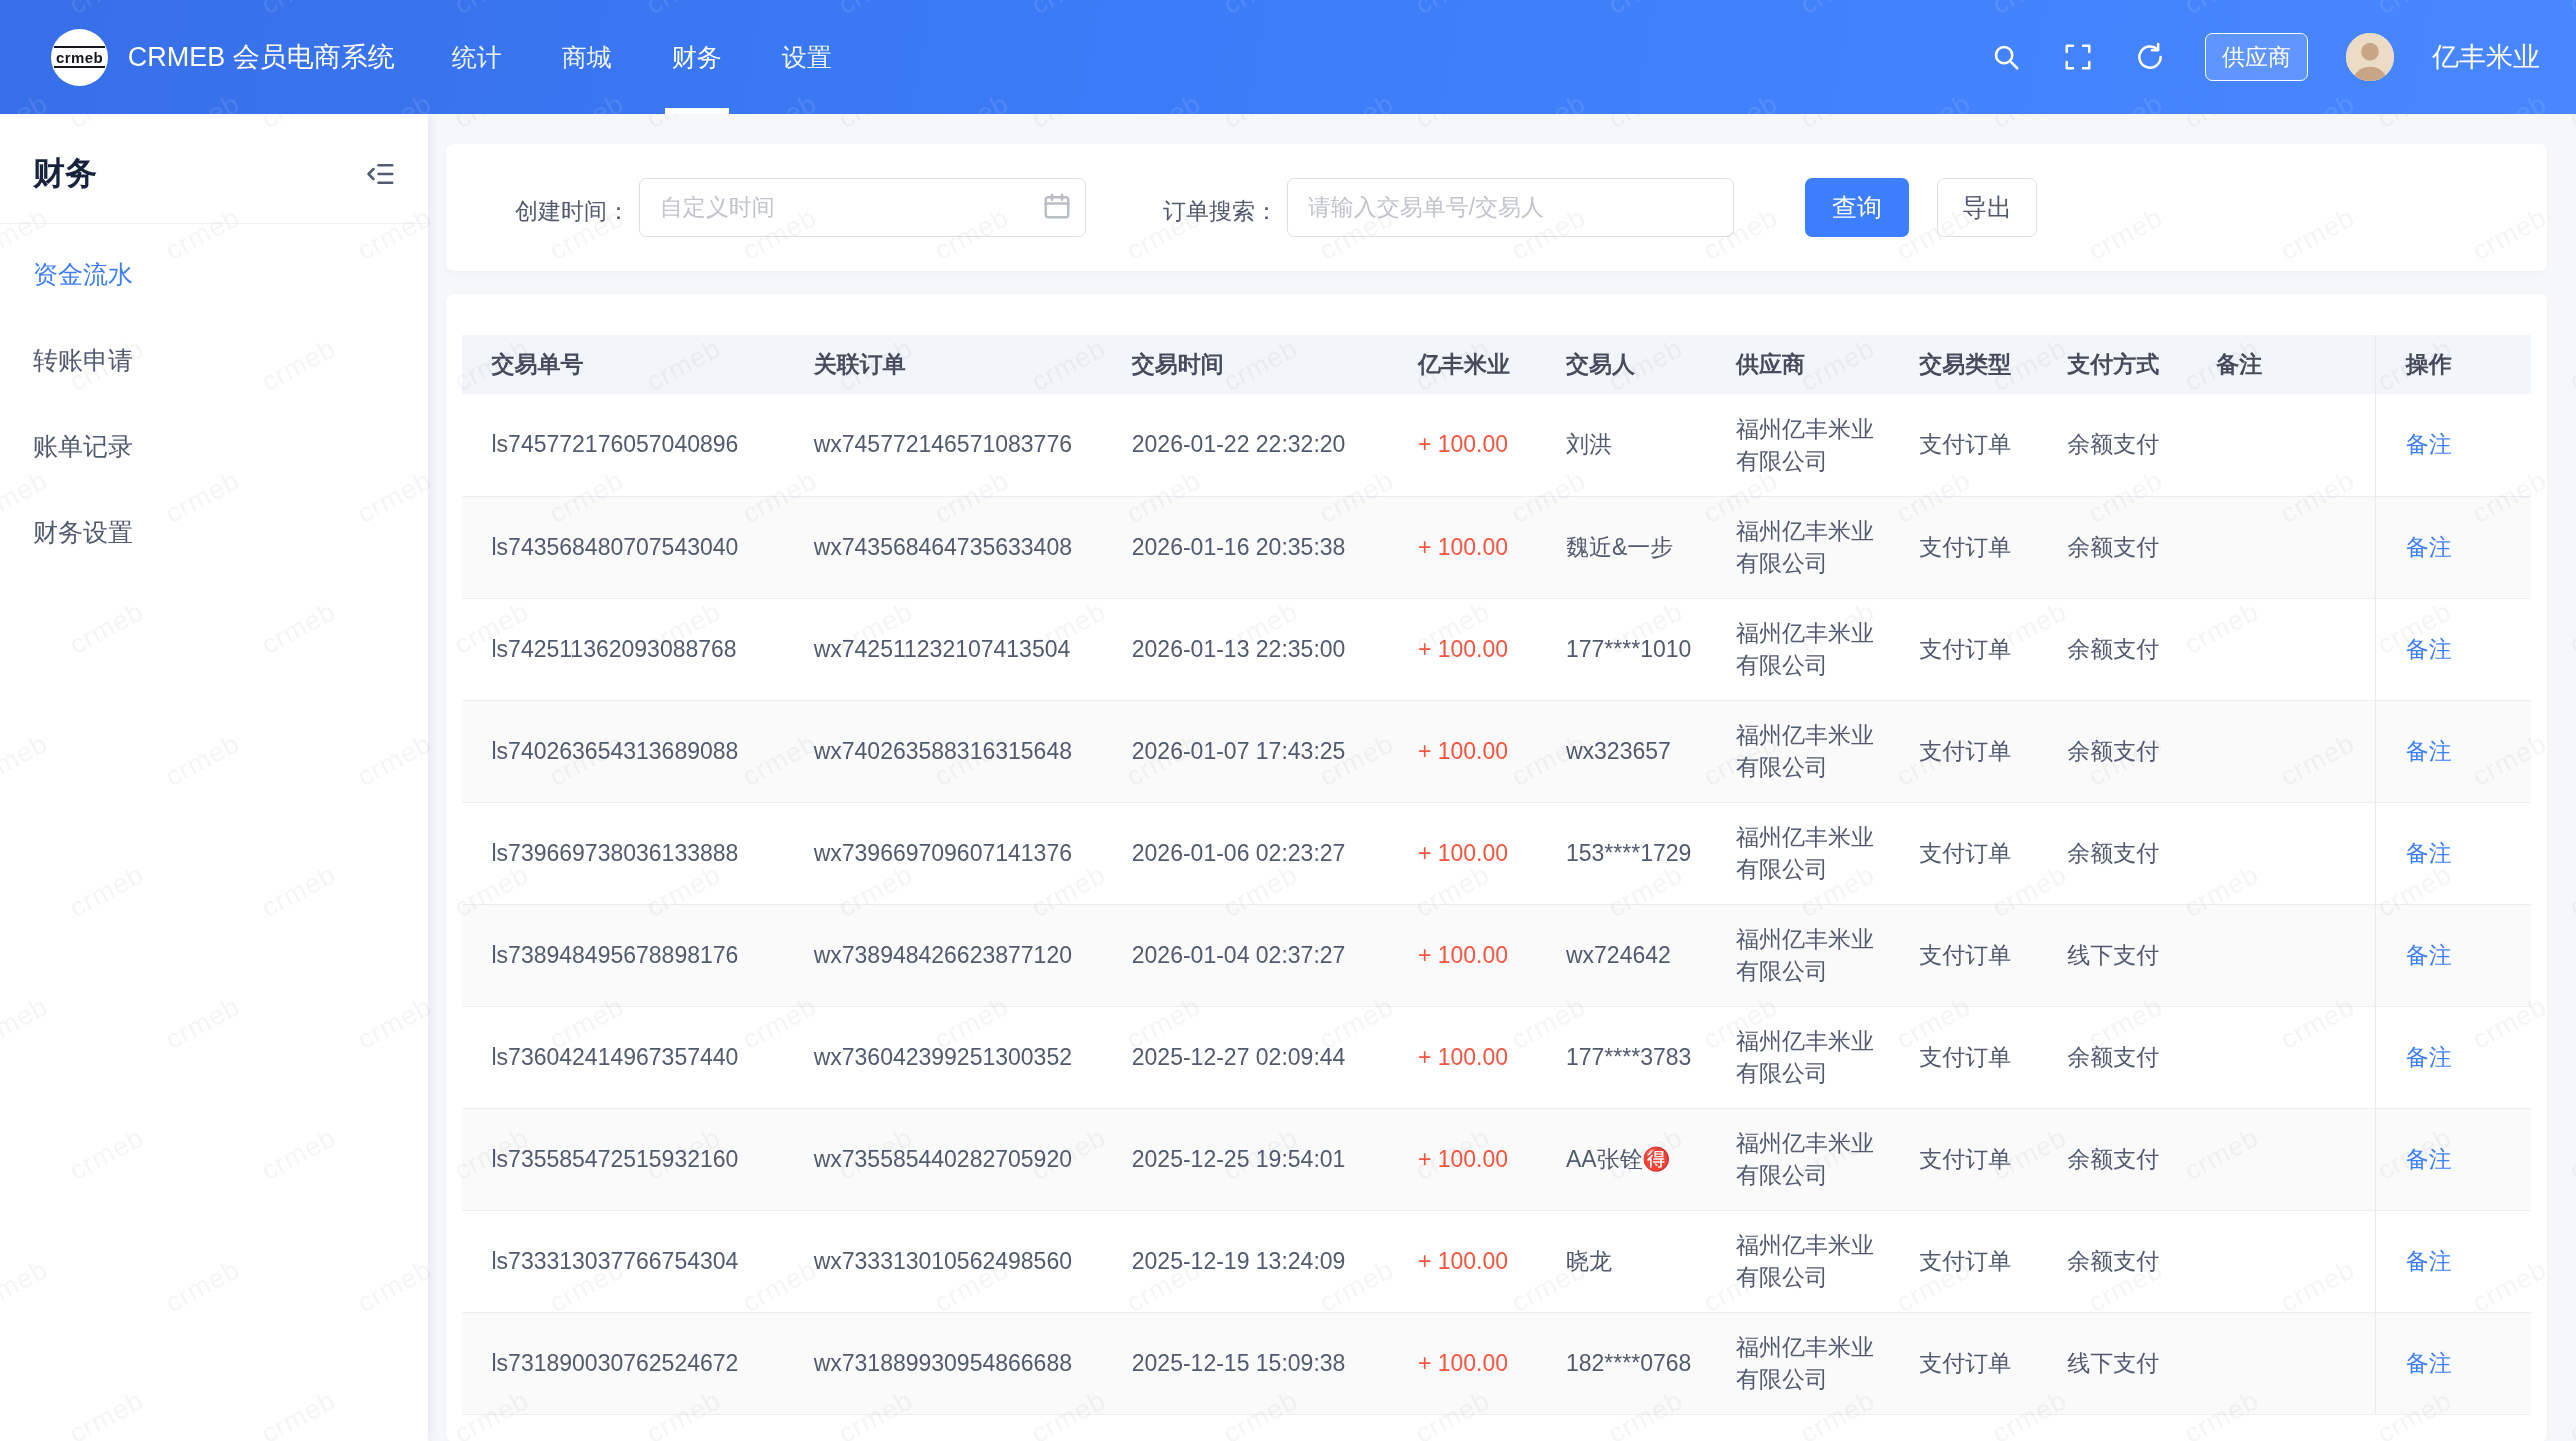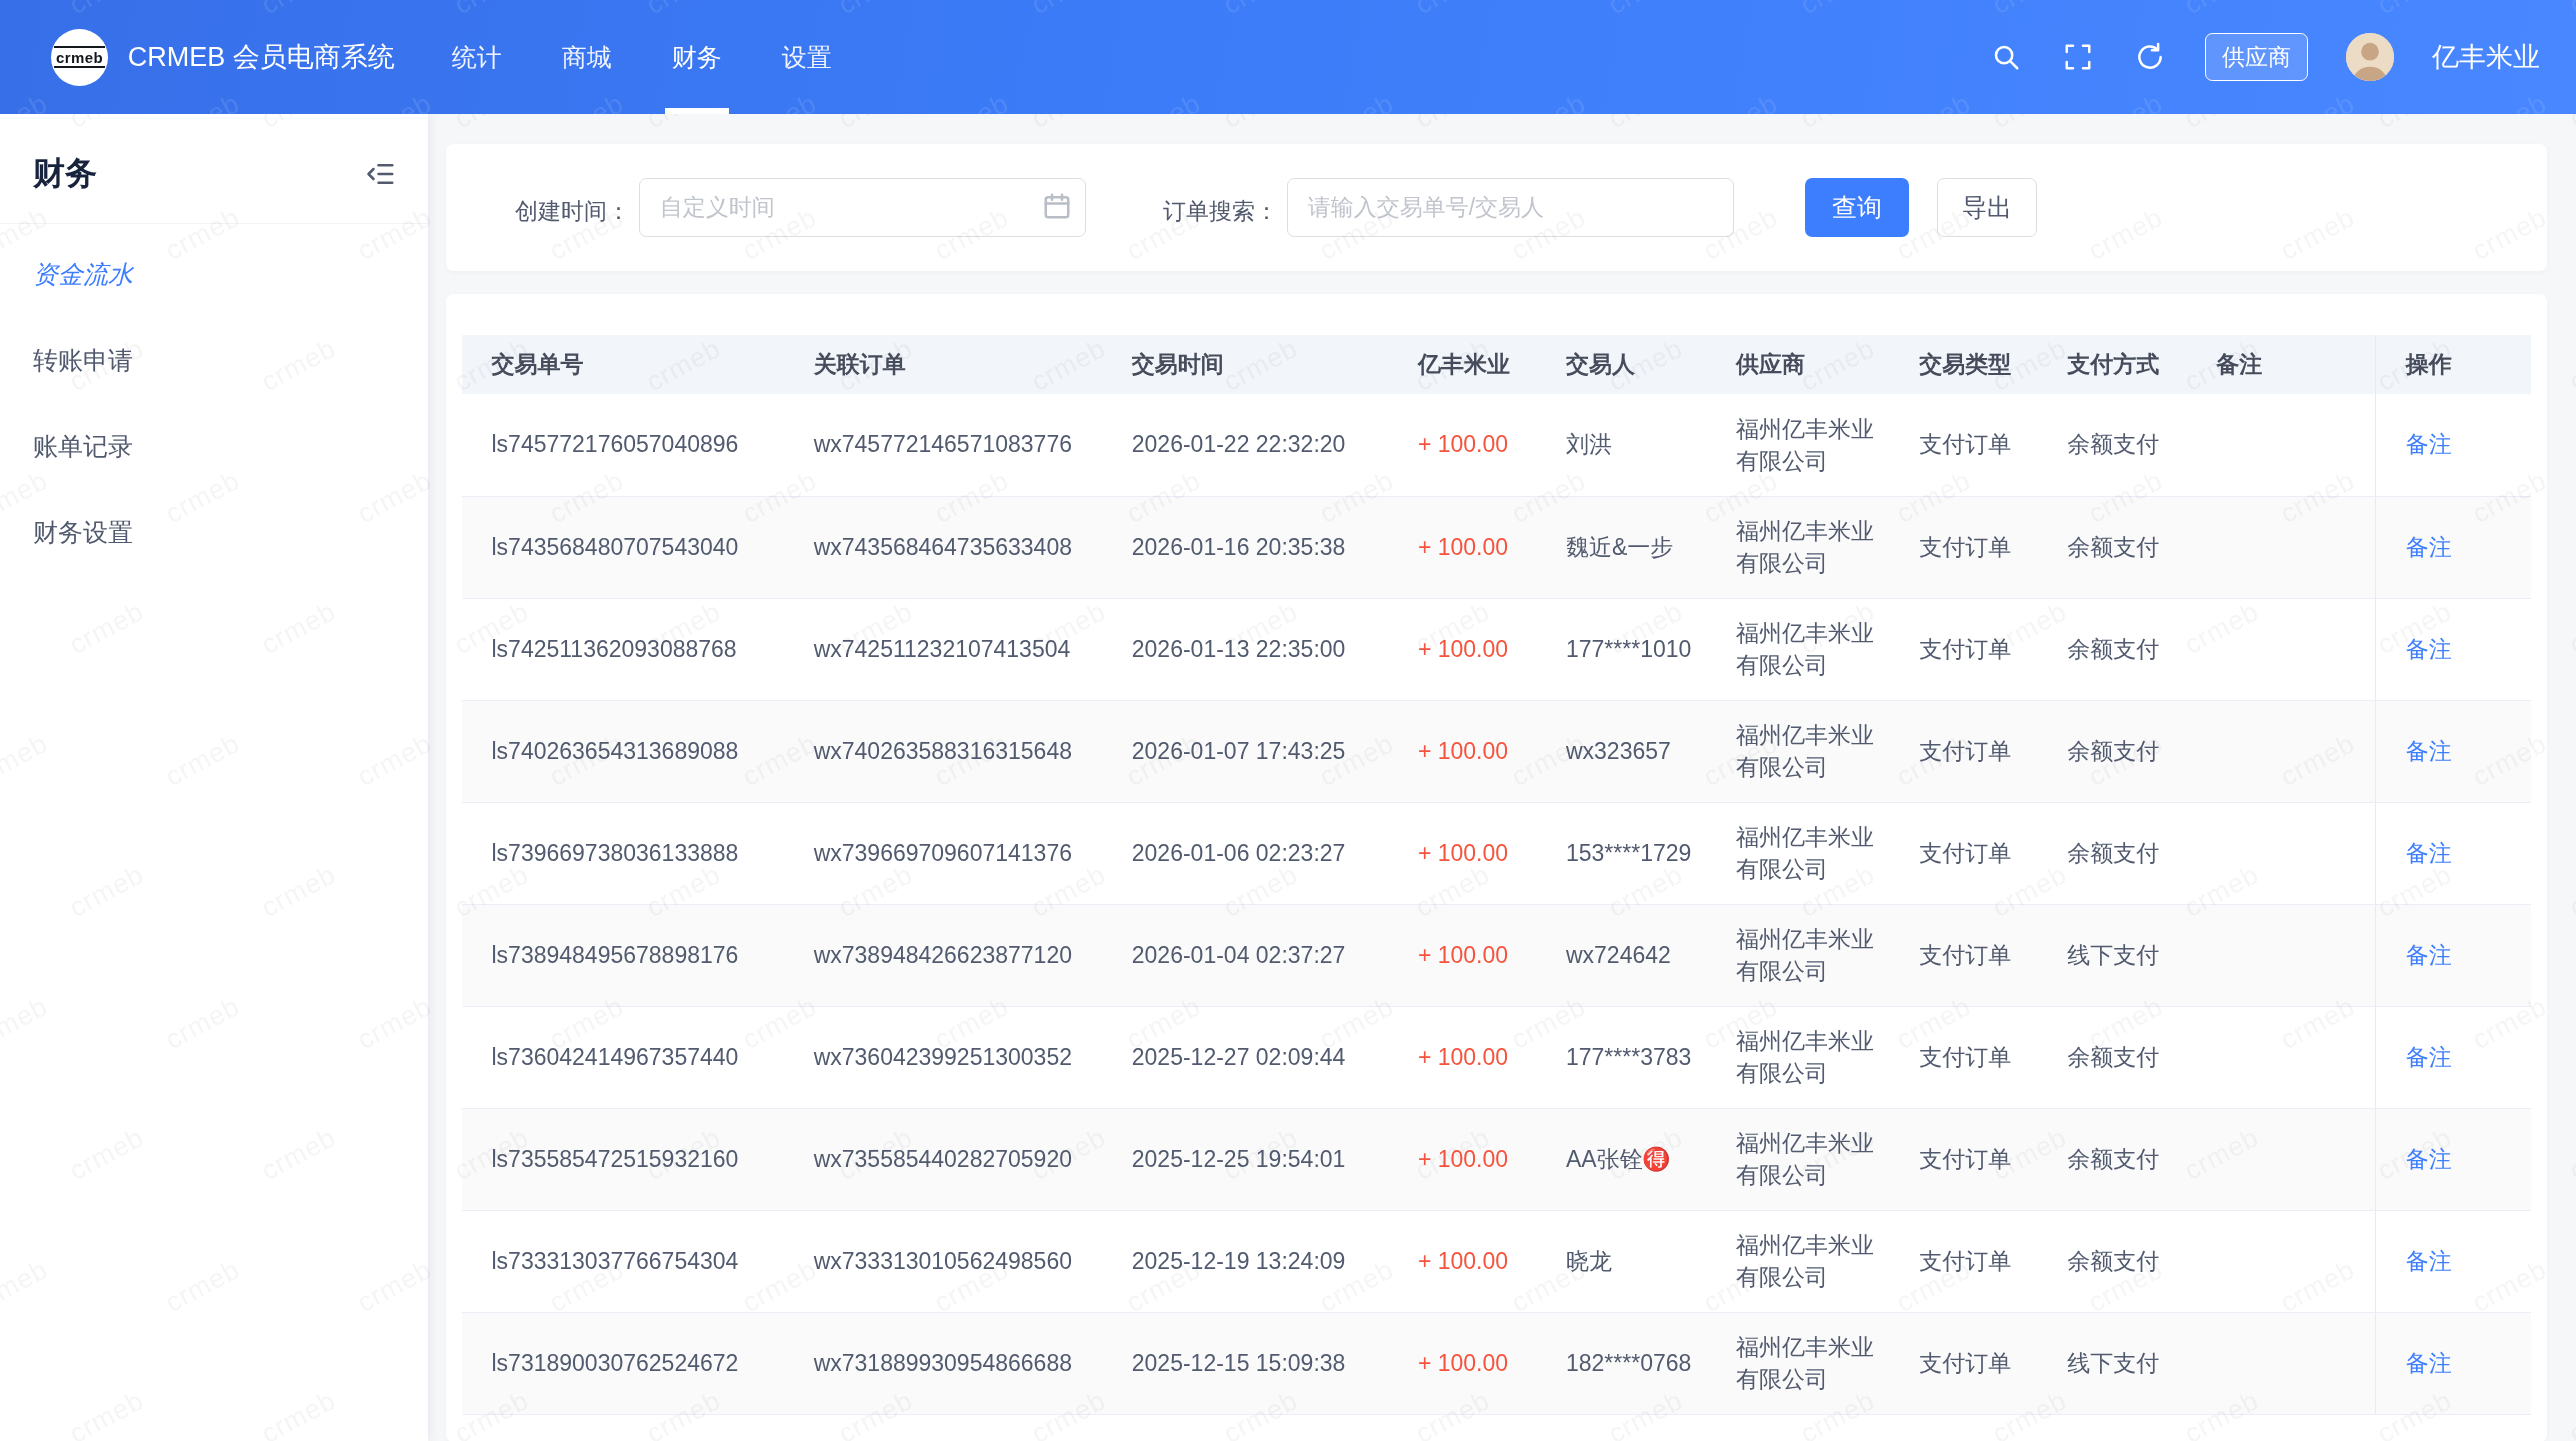--- a/index.html
+++ b/index.html
@@ -32,21 +32,21 @@
 
   
   .layout{display:flex;height:1328px;}
   .sidebar{width:428px;background:#fff;box-shadow:3.6px 0 9px rgba(0,21,41,.05);position:relative;z-index:5;}
   .sidebar-header{display:flex;align-items:center;justify-content:space-between;padding:38px 32px 27px 33px;border-bottom:0.9px solid #f2f3f5;}
   .sidebar-title{font-size:32px;font-weight:700;color:#17233d;}
   .collapse{cursor:pointer;display:inline-flex;}
   .collapse svg{width:30px;height:30px;stroke:#515a6e;fill:none;stroke-width:2;stroke-linecap:round;stroke-linejoin:round;}
   .side-menu{list-style:none;margin-top:7.2px;}
   .side-menu li{height:86px;display:flex;align-items:center;padding-left:33px;font-size:25px;color:#515a6e;cursor:pointer;}
-  .side-menu li.active{color:var(--accent);font-style:italic;}
+  .side-menu li.active{color:var(--accent);}
 
   .content{flex:1;padding:30px 29px 0 18px;position:relative;}
   .card{background:#fff;border-radius:7.2px;box-shadow:0 1.8px 5.4px rgba(0,0,0,.03);}
 
   
   .filter-card{height:127px;display:flex;align-items:center;padding-left:69px;margin-bottom:23px;}
   .filter-label{font-size:23px;color:#515a6e;white-space:nowrap;margin-top:8px;}
   .g2{margin-left:77px;}
   .input-wrap{position:relative;width:447px;height:59px;margin-left:9px;}
   .input-wrap input{width:100%;height:100%;border:1.8px solid #dcdee2;border-radius:7.2px;padding:0 54px 0 19.7px;font-size:23px;color:#515a6e;outline:none;font-family:inherit;background:#fff;}

